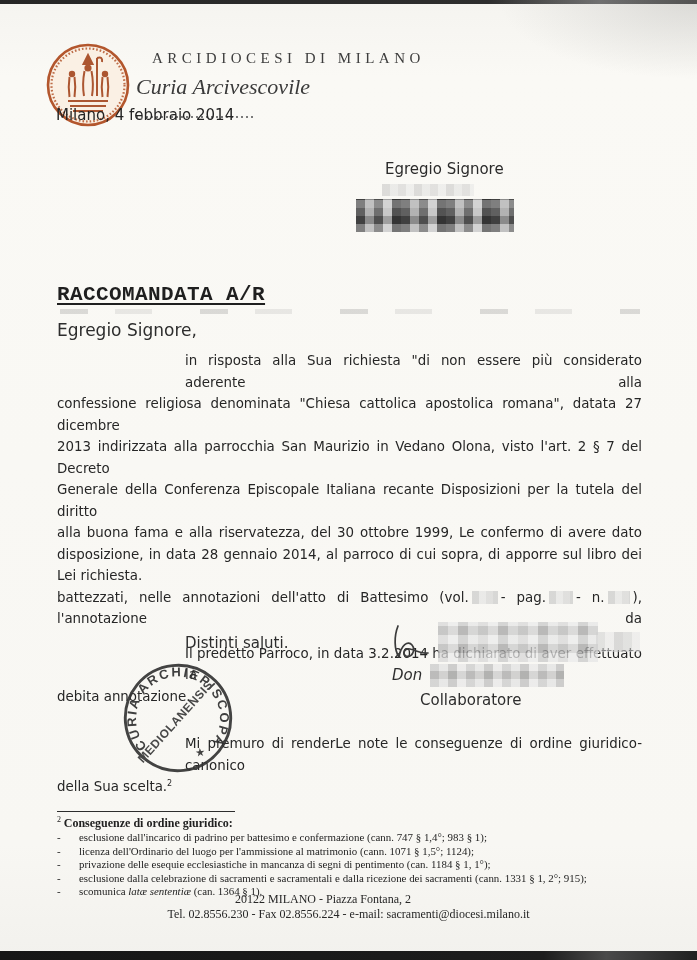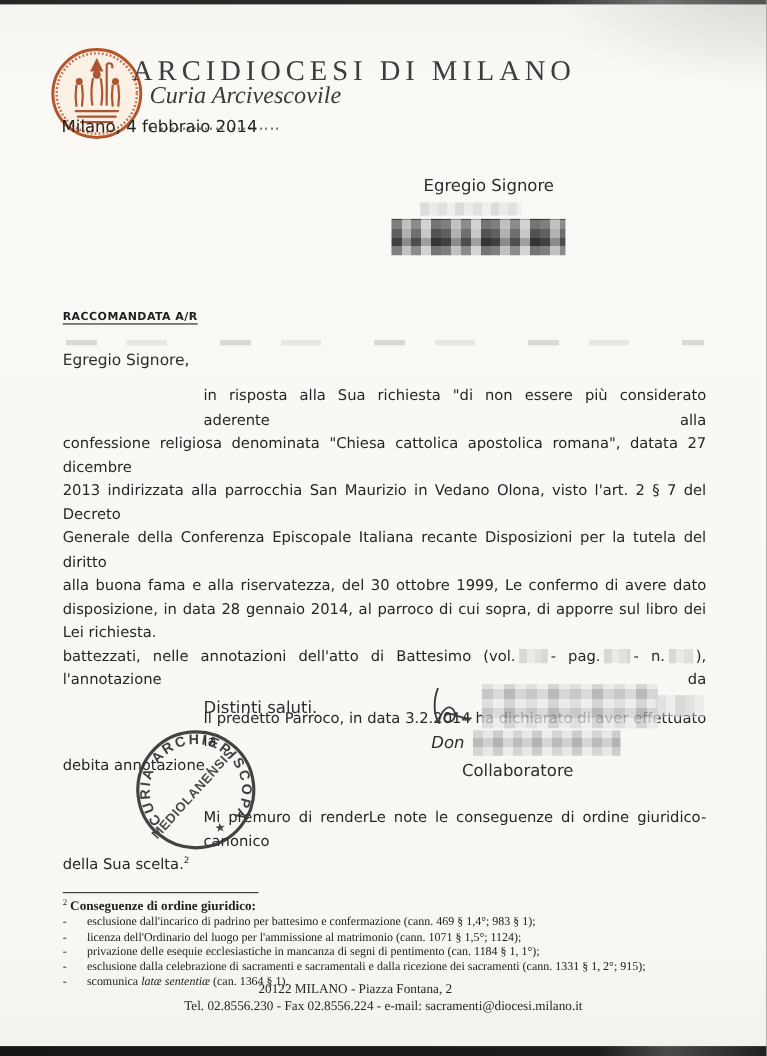--- a/index.html
+++ b/index.html
@@ -7,42 +7,42 @@
     position:relative;width:697px;height:960px;margin:0 auto;overflow:hidden;
     background:linear-gradient(180deg,#f5f4f0 0%,#faf9f5 8%,#f8f7f3 88%,#f2f1ed 100%);
     font-family:"DejaVu Sans",sans-serif;color:#2d2d2d;
   }
   .scan-top{position:absolute;left:0;top:0;width:697px;height:4px;background:linear-gradient(90deg,#262626 0%,#2e2e2e 70%,#6a6a6a 86%,#3a3a3a 100%);}
   .scan-bottom{position:absolute;left:0;top:951px;width:697px;height:9px;background:linear-gradient(90deg,#161616 0%,#1d1d1d 78%,#4a4a4a 87%,#202020 100%);}
   .corner-shade{position:absolute;right:0;top:0;width:200px;height:80px;background:radial-gradient(ellipse at top right,rgba(150,150,148,.28),rgba(150,150,148,0) 70%);}
 
   
   .seal{position:absolute;left:46px;top:43px;width:84px;height:84px;}
-  .lh-org{position:absolute;left:120px;top:50px;font-family:"Liberation Serif",serif;font-size:26px;letter-spacing:4.5px;color:#3d3d3d;}
+  .lh-org{position:absolute;left:152px;top:50px;font-family:"Liberation Serif",serif;font-size:15px;letter-spacing:4.5px;color:#3d3d3d;}
   .lh-dept{position:absolute;left:136px;top:74px;font-family:"Liberation Serif",serif;font-style:italic;font-size:22px;color:#3a3a3a;}
   .lh-office{position:absolute;left:136px;top:102px;font-family:"Liberation Serif",serif;font-size:11px;letter-spacing:.8px;color:#3c3c3c;}
   .lh-office-dots{position:absolute;left:136px;top:116px;width:118px;height:2px;
     background:repeating-linear-gradient(90deg,#7a7a7a 0 2px,transparent 2px 5px);}
   .date-line{position:absolute;left:56px;top:106px;font-size:15px;color:#242424;}
 
   
   .recipient-salutation{position:absolute;left:385px;top:160px;font-size:15px;color:#2a2a2a;}
   .px{image-rendering:pixelated;}
   .px-a{position:absolute;left:382px;top:184px;width:92px;height:12px;opacity:.45;
     background:repeating-linear-gradient(90deg,#b9b9b9 0 8px,#d9d9d9 8px 16px,#c4c4c4 16px 24px,#e2e2e2 24px 32px);}
   .px-b{position:absolute;left:356px;top:199px;width:158px;height:33px;
     background:
       repeating-linear-gradient(0deg,rgba(255,255,255,.28) 0 8px,rgba(0,0,0,.18) 8px 16px,rgba(255,255,255,.1) 16px 24px),
       repeating-linear-gradient(90deg,#4e4e4e 0 9px,#a9a9a9 9px 18px,#5f5f5f 18px 27px,#c2c2c2 27px 36px,#3f3f3f 36px 45px);}
 
   .smudge-line{position:absolute;left:60px;top:309px;width:580px;height:5px;opacity:.5;
     background:repeating-linear-gradient(90deg,rgba(110,110,110,.45) 0 28px,transparent 28px 55px,rgba(130,130,130,.3) 55px 92px,transparent 92px 140px);}
 
-  .subject{position:absolute;left:57px;top:283px;font-size:10px;font-weight:bold;letter-spacing:.4px;color:#1f1f1f;text-decoration:underline;text-underline-offset:3px;}
-  .greeting{position:absolute;left:57px;top:320px;font-size:14px;}
+  .subject{position:absolute;left:57px;top:283px;font-size:21px;font-weight:bold;letter-spacing:.4px;color:#1f1f1f;text-decoration:underline;text-underline-offset:3px;font-family:Liberation Mono, monospace;}
+  .greeting{position:absolute;left:57px;top:320px;font-size:17px;}
 
   
   .letter-body{position:absolute;left:57px;top:350px;width:585px;font-size:13.4px;line-height:21.5px;color:#262626;}
   .bl{text-align:justify;text-align-last:justify;white-space:normal;}
   .bl.indent{padding-left:128px;}
   .bl.last{text-align-last:left;}
   .par-gap-sm{height:13px;}
   .par-gap-md{height:26px;}
   .inline-redact{display:inline-block;height:13px;vertical-align:-2px;margin:0 3px;opacity:.55;
     background:repeating-linear-gradient(90deg,#bdbdbd 0 7px,#dedede 7px 14px,#cccccc 14px 21px);}
@@ -159,21 +159,21 @@
   <div class="sig-redact2"></div>
   <div class="signer-prefix">Don</div>
   <div class="signer-redact"></div>
   <div class="signer-role">Collaboratore</div>
 
   <div class="fn-sep"></div>
   <div class="footnote">
     <div class="fn-title-line"><sup>2</sup> <span class="fn-title">Conseguenze di ordine giuridico:</span></div>
     <div class="fn-item">
         <span class="fn-bullet">-</span>
-        <span class="fn-text">esclusione dall'incarico di padrino per battesimo e confermazione (cann. 469 § 1,4°; 983 § 1);</span>
+        <span class="fn-text">esclusione dall'incarico di padrino per battesimo e confermazione (cann. 747 § 1,4°; 983 § 1);</span>
       </div>
     <div class="fn-item">
         <span class="fn-bullet">-</span>
         <span class="fn-text">licenza dell'Ordinario del luogo per l'ammissione al matrimonio (cann. 1071 § 1,5°; 1124);</span>
       </div>
     <div class="fn-item">
         <span class="fn-bullet">-</span>
         <span class="fn-text">privazione delle esequie ecclesiastiche in mancanza di segni di pentimento (can. 1184 § 1, 1°);</span>
       </div>
     <div class="fn-item">

